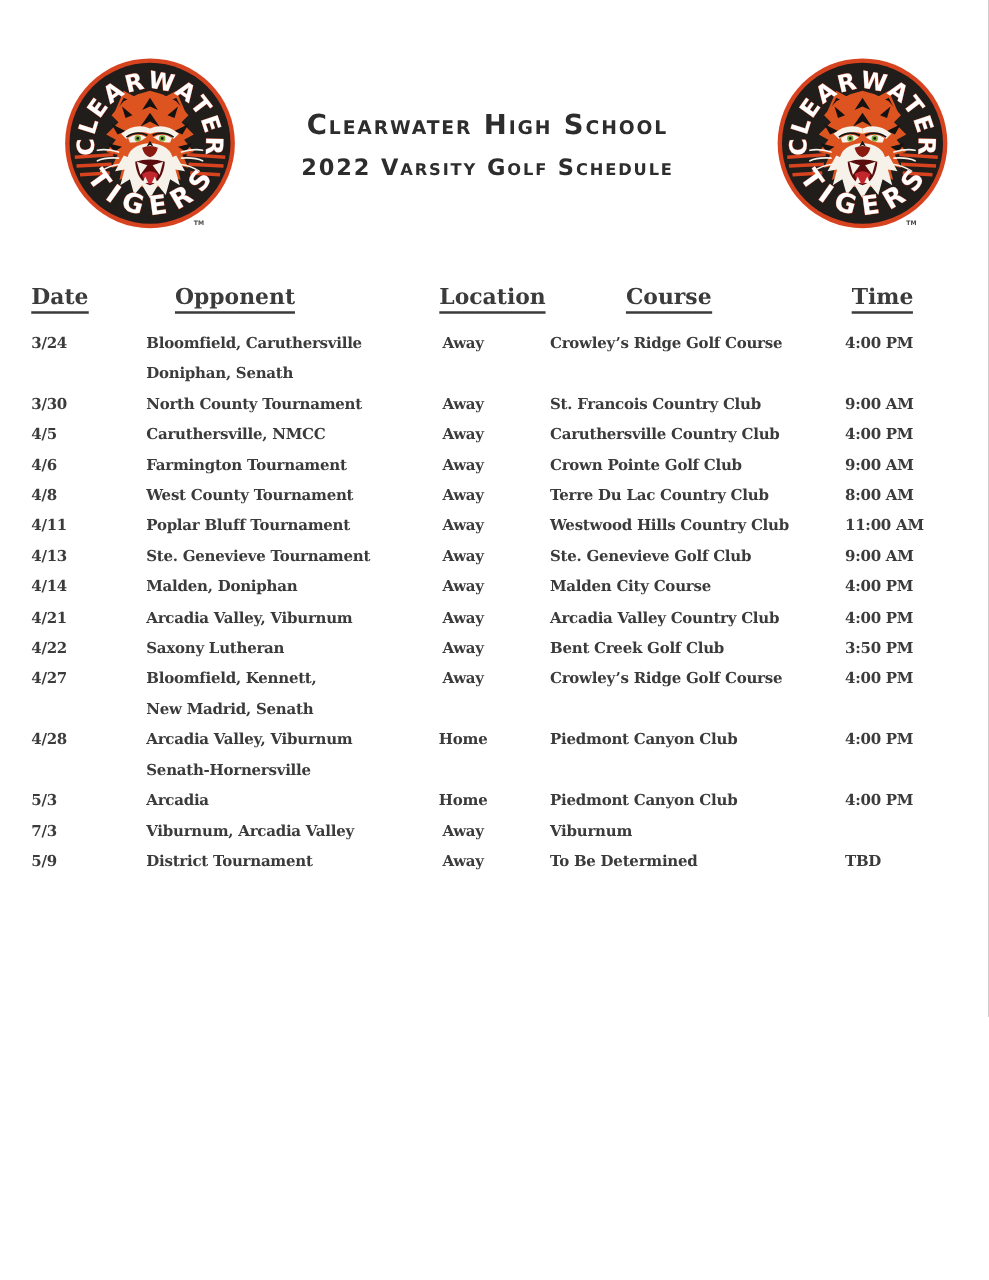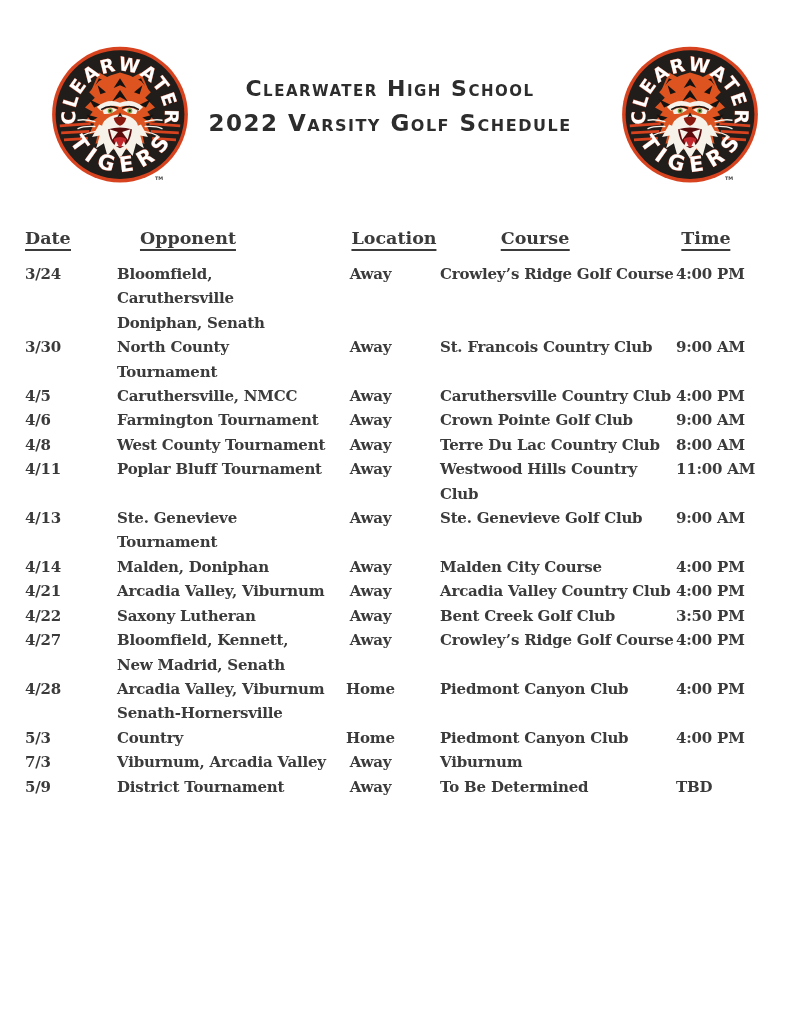--- a/index.html
+++ b/index.html
@@ -33,27 +33,27 @@
     stroke:var(--ring);stroke-width:0.7;
     paint-order:stroke;
     letter-spacing:1px;
   }
   .tm-text{
     font-family:"DejaVu Sans", sans-serif;
     font-size:7px;font-weight:bold;fill:#4a4a4a;
   }
   
   .title{
-    position:absolute;left:140px;top:72px;width:500px;
+    position:absolute;left:140px;top:84px;width:500px;
     text-align:center;color:var(--titleInk);
     font-family:"DejaVu Sans", sans-serif;
     font-weight:bold;font-variant:small-caps;
   }
   .title-line1{font-size:22px;line-height:34px;letter-spacing:1.5px;}
-  .title-line2{font-size:23px;line-height:34px;letter-spacing:1.5px;}
+  .title-line2{font-size:18px;line-height:34px;letter-spacing:1.5px;}
   
   .schedule{
     position:absolute;left:25px;top:228px;width:741px;
     color:var(--ink);
   }
   .thead{position:relative;height:26px;margin-bottom:8px;}
   .th{
     position:absolute;top:0;
     display:inline-block;
     font-size:17.5px;font-weight:bold;line-height:20px;
@@ -62,21 +62,21 @@
     white-space:nowrap;
   }
   .th-date{left:0;}
   .th-opponent{left:163px;transform:translateX(-50%);}
   .th-location{left:348px;transform:translateX(-50%);margin-left:21px;}
   .th-course{left:492px;transform:translateX(-50%);margin-left:18px;}
   .th-time{left:681px;transform:translateX(-50%);}
   .row{
     display:grid;
     grid-template-columns:92px 213px 81px 29px 236px 1fr;
-    font-size:15px;font-weight:bold;
+    font-size:12px;font-weight:bold;
     line-height:24.4px;
     letter-spacing:-0.2px;
   }
   .c-date,.c-opp,.c-course,.c-time{text-align:left;}
   .c-loc{text-align:center;}
 </style>
 </head>
 <body>
 
 <div class="page">
@@ -379,21 +379,21 @@
           </div>
     <div class="c-loc">Home</div>
     <div class="c-spacer"></div>
     <div class="c-course">Piedmont Canyon Club</div>
     <div class="c-time">4:00 PM</div>
   </div>
 
   <div class="row">
     <div class="c-date">5/3</div>
     <div class="c-opp">
-            <div>Country</div>
+            <div>Arcadia</div>
           </div>
     <div class="c-loc">Home</div>
     <div class="c-spacer"></div>
     <div class="c-course">Piedmont Canyon Club</div>
     <div class="c-time">4:00 PM</div>
   </div>
 
   <div class="row">
     <div class="c-date">7/3</div>
     <div class="c-opp">

